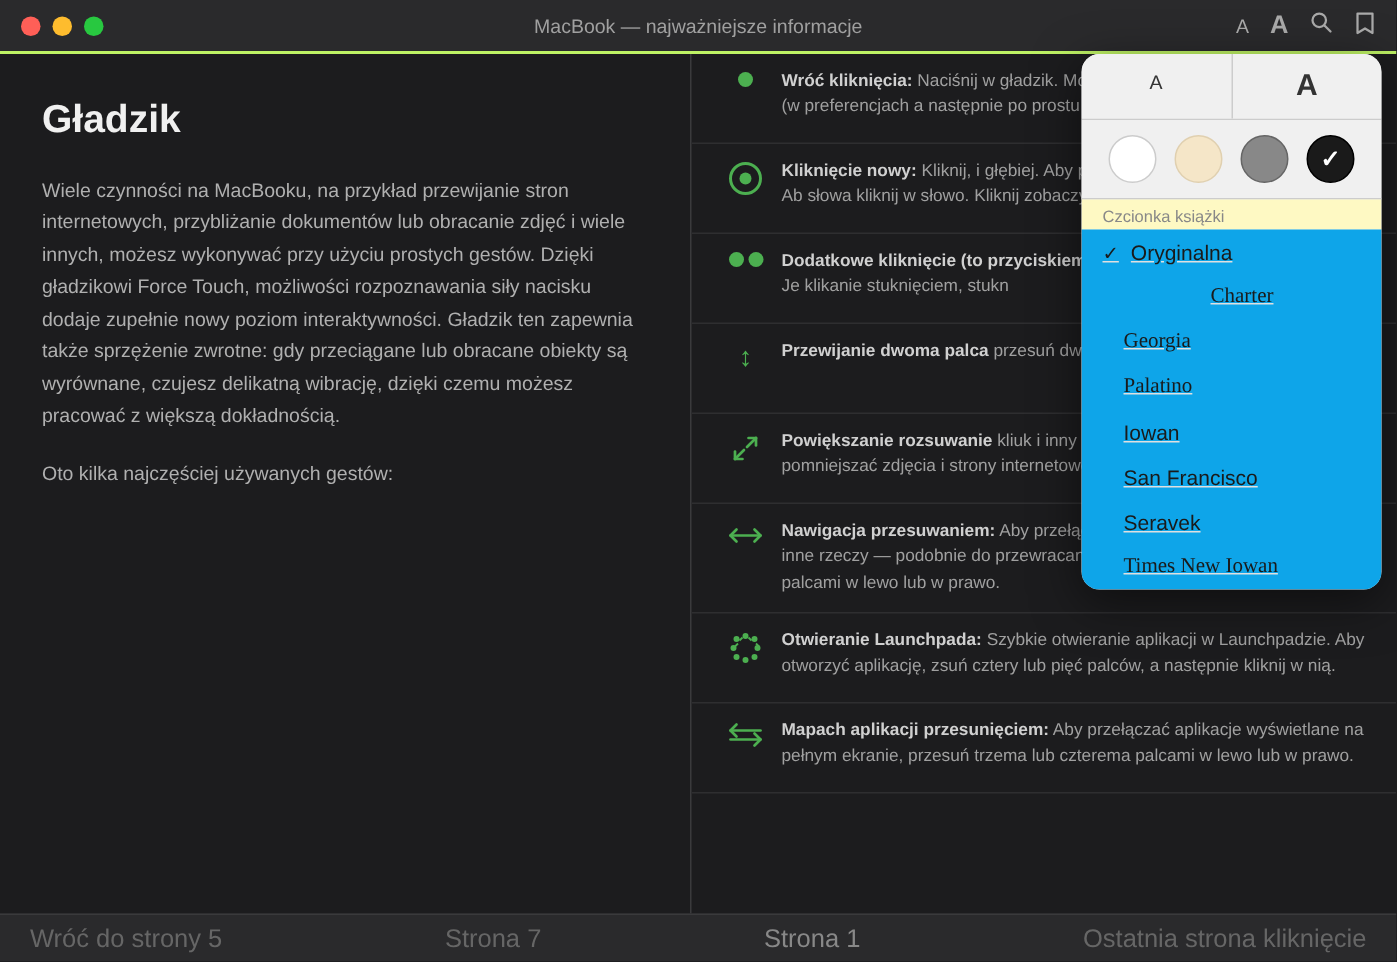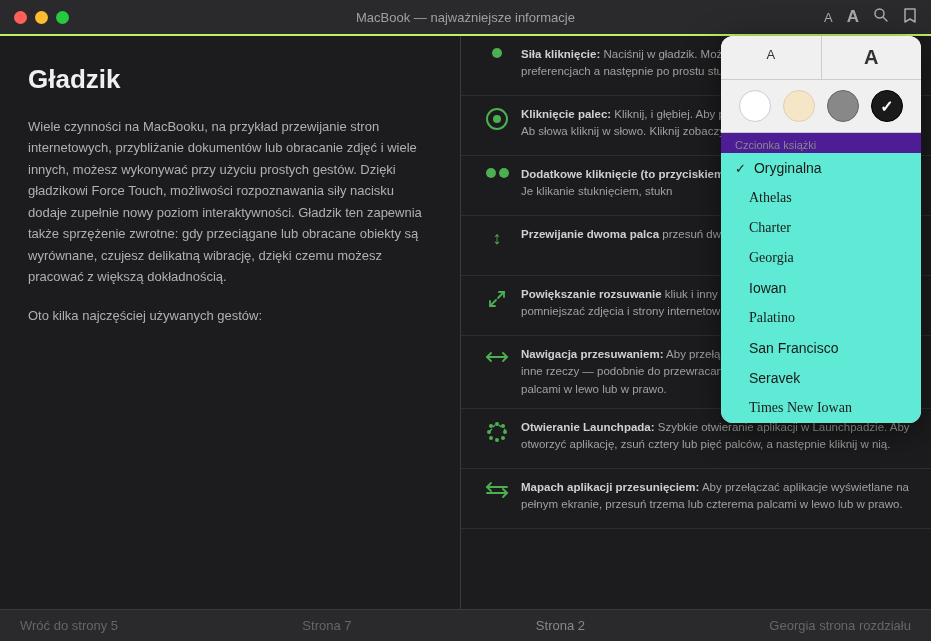--- a/index.html
+++ b/index.html
@@ -197,21 +197,21 @@
       padding: 0 20px;
     }
 
     .bottom-nav {
       display: flex;
       width: 100%;
       justify-content: space-between;
     }
 
     .bottom-nav-item {
-      font-size: 13px;
+      font-size: 17px;
       color: #666;
     }
 
     .bottom-nav-item.active {
       color: #888;
     }
 
     
     .popup {
       position: absolute;
@@ -276,25 +276,26 @@
       transform: translate(-50%, -50%);
       color: white;
       font-size: 16px;
       font-weight: 700;
     }
 
     .font-section-label {
       font-size: 11px;
       color: #888;
       padding: 6px 14px 2px;
-      background: #4c1d95;
+      background: #fef9c3;
     }
 
     .font-list {
-      background: #5eead4;
+      background: #0ea5e9;
+      text-decoration: underline;
     }
 
     .font-item {
       padding: 7px 14px;
       font-size: 14px;
       color: #1a1a1a;
       cursor: pointer;
       display: flex;
       align-items: center;
       gap: 6px;
@@ -312,21 +313,21 @@
     }
 
     .font-item:not(.selected) {
       padding-left: 28px;
     }
 
     .font-item.selected {
       padding-left: 14px;
     }
 
-    .font-charter { font-family: 'Georgia', serif; }
+    .font-charter { font-family: 'Georgia', serif; justify-content: center; }
     .font-times { font-family: 'Times New Roman', serif; }
   </style>
 </head>
 <body>
 
 <div class="titlebar">
   <div class="titlebar-buttons">
     <button class="tb-btn tb-close"></button>
     <button class="tb-btn tb-min"></button>
     <button class="tb-btn tb-max"></button>
@@ -357,33 +358,33 @@
     <p class="chapter-intro">Oto kilka najczęściej używanych gestów:</p>
   </div>
 
   <div class="right-panel">
 
     <div class="gesture-row">
       <div class="gesture-icon">
         <span class="dot"></span>
       </div>
       <div class="gesture-text">
-        <strong>Siła kliknięcie:</strong>
+        <strong>Wróć kliknięcia:</strong>
         Naciśnij w gładzik. Możesz także właściwości stuknięciem (w preferencjach a następnie po prostu stuk
       </div>
     </div>
 
     <div class="gesture-row">
       <div class="gesture-icon">
         <div class="dot-outline">
           <div class="inner-dot"></div>
         </div>
       </div>
       <div class="gesture-text">
-        <strong>Kliknięcie palec:</strong>
+        <strong>Kliknięcie nowy:</strong>
         Kliknij, i głębiej. Aby poszukać dod możesz kliknąć mocniej. Ab słowa kliknij w słowo. Kliknij zobaczyć podgląd, który m w Mapach.
       </div>
     </div>
 
     <div class="gesture-row">
       <div class="gesture-icon">
         <div class="two-dots">
           <span class="dot"></span>
           <span class="dot"></span>
         </div>
@@ -481,22 +482,22 @@
       </div>
     </div>
 
   </div>
 </div>
 
 <div class="bottom-bar">
   <nav class="bottom-nav">
     <span class="bottom-nav-item">Wróć do strony 5</span>
     <span class="bottom-nav-item">Strona 7</span>
-    <span class="bottom-nav-item active">Strona 2</span>
-    <span class="bottom-nav-item">Georgia strona rozdziału</span>
+    <span class="bottom-nav-item active">Strona 1</span>
+    <span class="bottom-nav-item">Ostatnia strona kliknięcie</span>
   </nav>
 </div>
 
 <div class="popup">
 
   <div class="popup-header">
     <div class="popup-tab">
       <span style="font-size:13px;">A</span>
     </div>
     <div class="popup-tab">
@@ -510,35 +511,32 @@
     <div class="color-circle" style="background:#888888;border-color:#666;"></div>
     <div class="color-circle selected" style="background:#1a1a1a;border-color:#000;"></div>
   </div>
 
   <div class="font-section-label">Czcionka książki</div>
 
   <div class="font-list">
     <div class="font-item selected">
       <span>Oryginalna</span>
     </div>
-    <div class="font-item" style="font-family: Georgia, serif;">
-      <span>Athelas</span>
-    </div>
     <div class="font-item font-charter">
       <span>Charter</span>
     </div>
     <div class="font-item" style="font-family: Georgia, serif;">
       <span>Georgia</span>
     </div>
+    <div class="font-item" style="font-family: Palatino, serif;">
+      <span>Palatino</span>
+    </div>
     <div class="font-item">
       <span>Iowan</span>
     </div>
-    <div class="font-item" style="font-family: Palatino, serif;">
-      <span>Palatino</span>
-    </div>
     <div class="font-item">
       <span>San Francisco</span>
     </div>
     <div class="font-item">
       <span>Seravek</span>
     </div>
     <div class="font-item font-times">
       <span>Times New Iowan</span>
     </div>
   </div>

